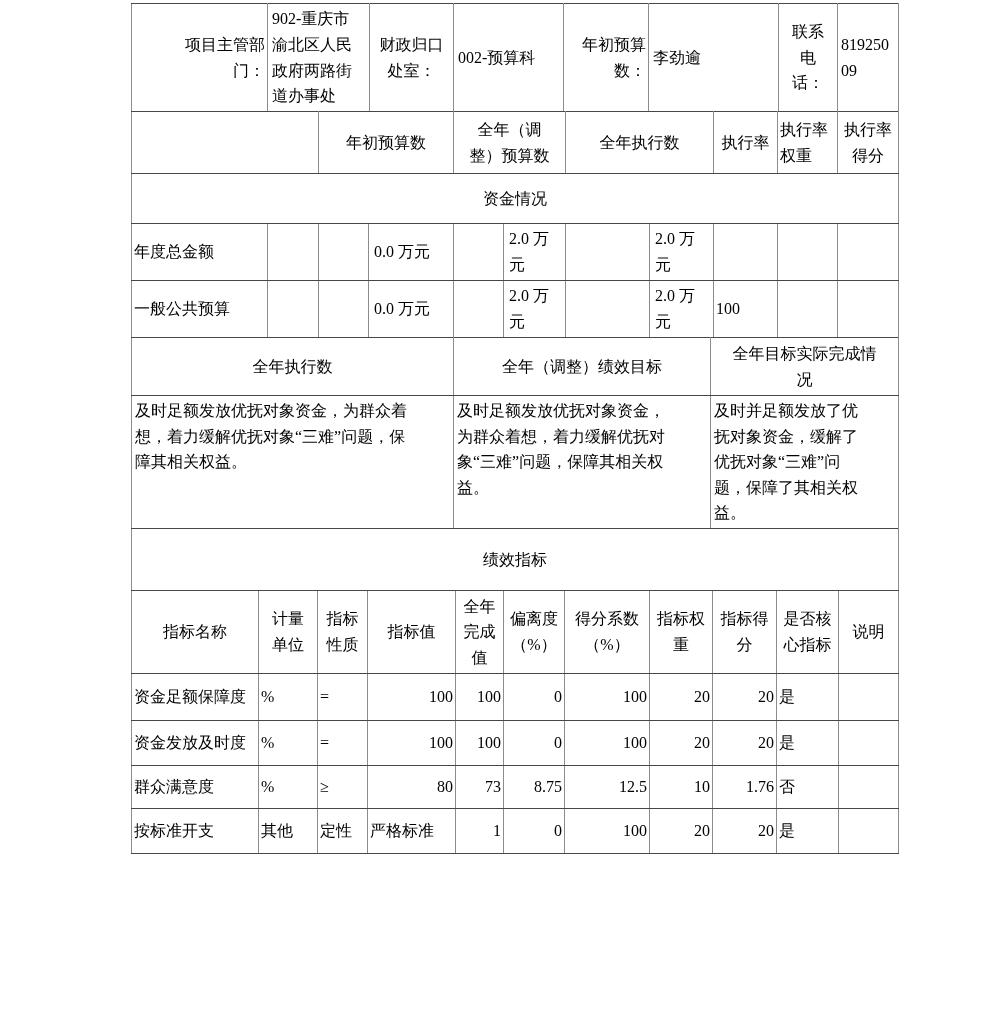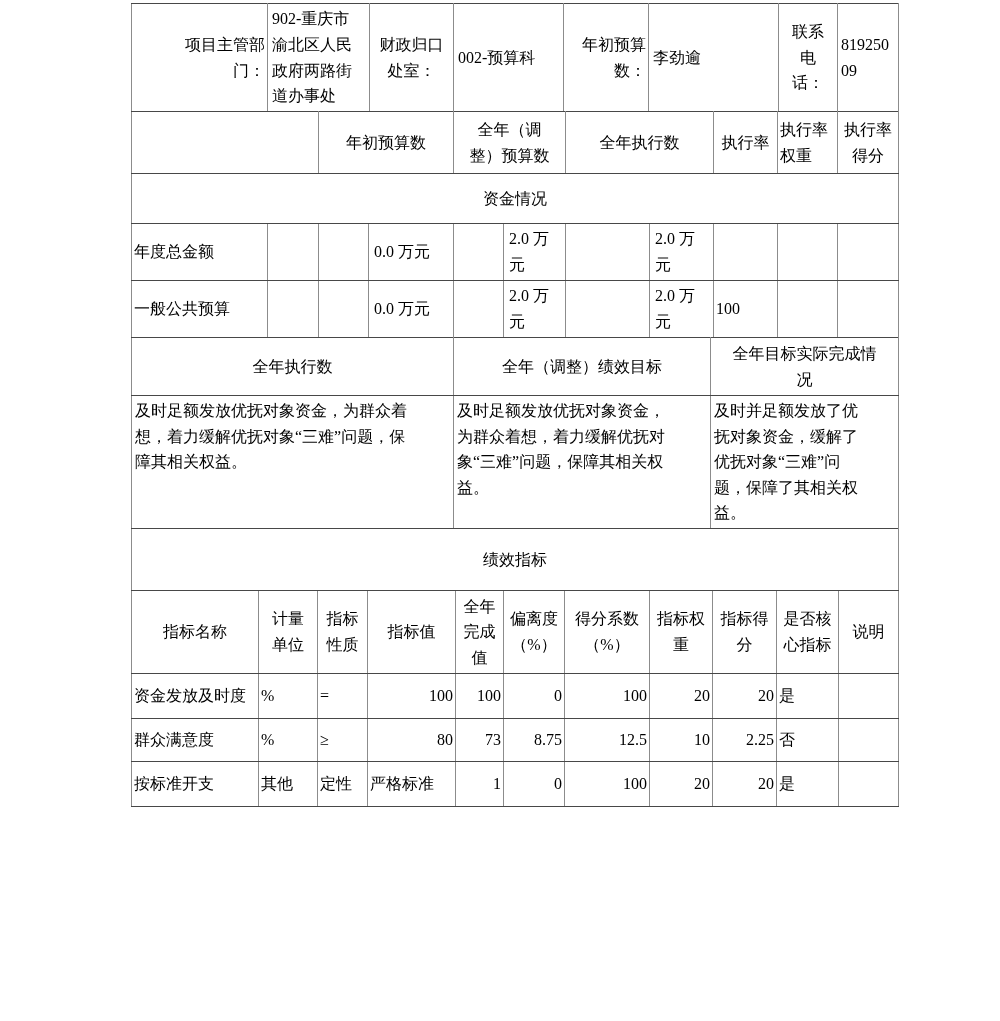--- a/index.html
+++ b/index.html
@@ -187,20 +187,33 @@
           </td>
       <td class="c">
             <div class="iw" style="max-width:50px">指标得分</div>
           </td>
       <td class="c">
             <div class="iw" style="max-width:50px">是否核心指标</div>
           </td>
       <td class="c">说明</td>
     </tr>
 
+    <tr style="height:47px">
+      <td class="l">资金足额保障度</td>
+      <td class="l">%</td>
+      <td class="l">=</td>
+      <td class="r">100</td>
+      <td class="r">100</td>
+      <td class="r">0</td>
+      <td class="r">100</td>
+      <td class="r">20</td>
+      <td class="r">20</td>
+      <td class="l">是</td>
+      <td></td>
+    </tr>
     <tr style="height:45px">
       <td class="l">资金发放及时度</td>
       <td class="l">%</td>
       <td class="l">=</td>
       <td class="r">100</td>
       <td class="r">100</td>
       <td class="r">0</td>
       <td class="r">100</td>
       <td class="r">20</td>
       <td class="r">20</td>
@@ -209,21 +222,21 @@
     </tr>
     <tr style="height:43px">
       <td class="l">群众满意度</td>
       <td class="l">%</td>
       <td class="l">≥</td>
       <td class="r">80</td>
       <td class="r">73</td>
       <td class="r">8.75</td>
       <td class="r">12.5</td>
       <td class="r">10</td>
-      <td class="r">2.25</td>
+      <td class="r">1.76</td>
       <td class="l">否</td>
       <td></td>
     </tr>
     <tr style="height:45px">
       <td class="l">按标准开支</td>
       <td class="l">其他</td>
       <td class="l">定性</td>
       <td class="l">严格标准</td>
       <td class="r">1</td>
       <td class="r">0</td>

